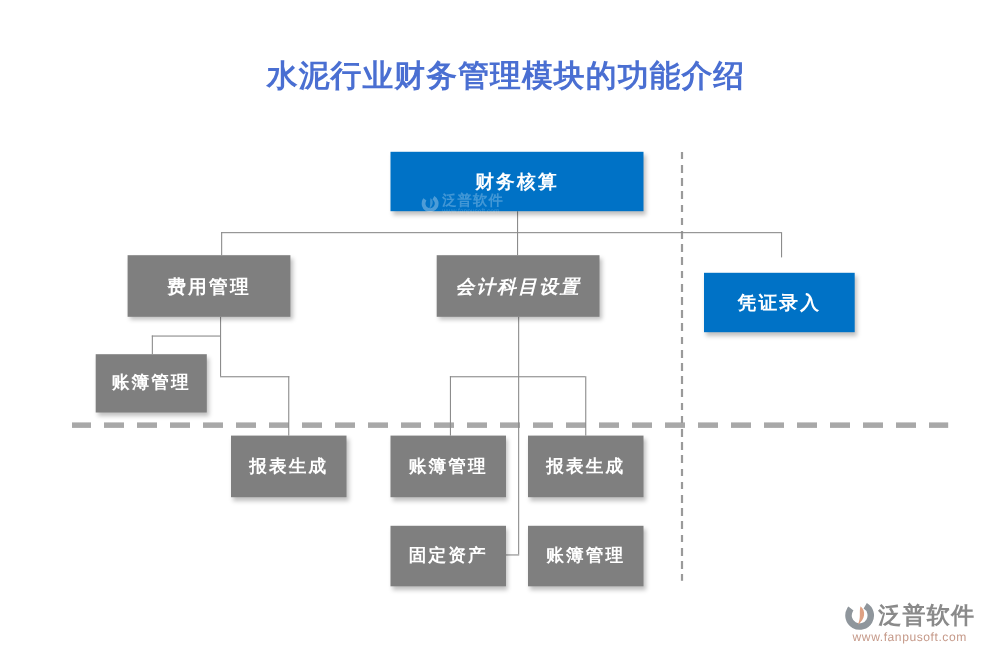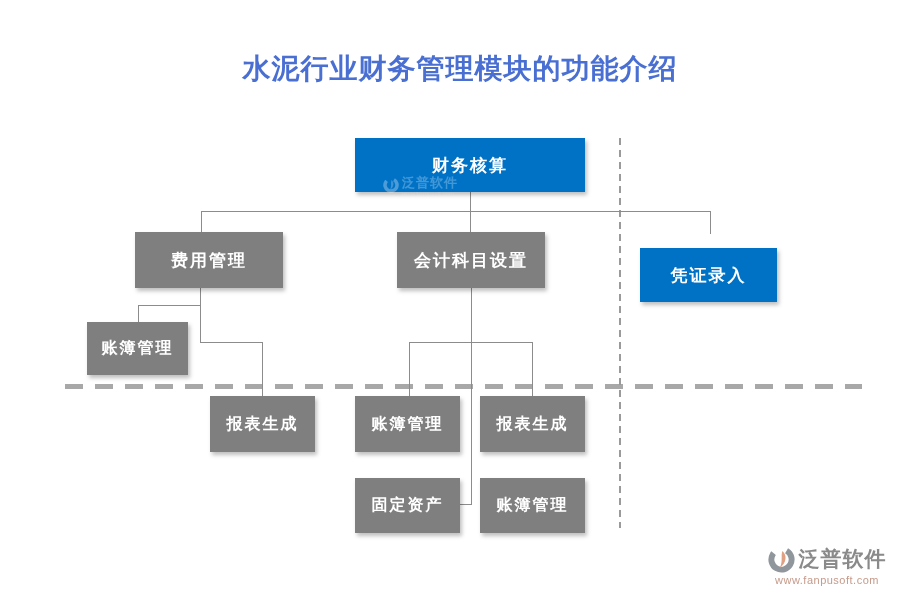--- a/index.html
+++ b/index.html
@@ -70,25 +70,25 @@
   <div class="line" style="left:471px;top:288px;width:1px;height:216px;"></div>
   <div class="line" style="left:409px;top:342px;width:123px;height:1px;"></div>
   <div class="line" style="left:409px;top:342px;width:1px;height:54px;"></div>
   <div class="line" style="left:532px;top:342px;width:1px;height:54px;"></div>
   <div class="line" style="left:460px;top:504px;width:12px;height:1px;"></div>
 
   <div class="node blue" style="left:355px;top:138px;width:230px;height:54px;">
     <span>财务核算</span>
   </div>
 
-  <div class="node gray" style="left:135px;top:232px;width:148px;height:56px;">
+  <div class="node gray" style="left:116px;top:232px;width:148px;height:56px;">
     <span>费用管理</span>
   </div>
 
-  <div class="node gray" style="left:397px;top:232px;width:148px;height:56px;">
+  <div class="node gray" style="left:397px;top:232px;width:148px;height:56px;font-style:italic;">
     <span>会计科目设置</span>
   </div>
 
   <div class="node blue" style="left:640px;top:248px;width:137px;height:54px;">
     <span>凭证录入</span>
   </div>
 
   <div class="node gray small" style="left:87px;top:322px;width:101px;height:53px;">
     <span>账簿管理</span>
   </div>

